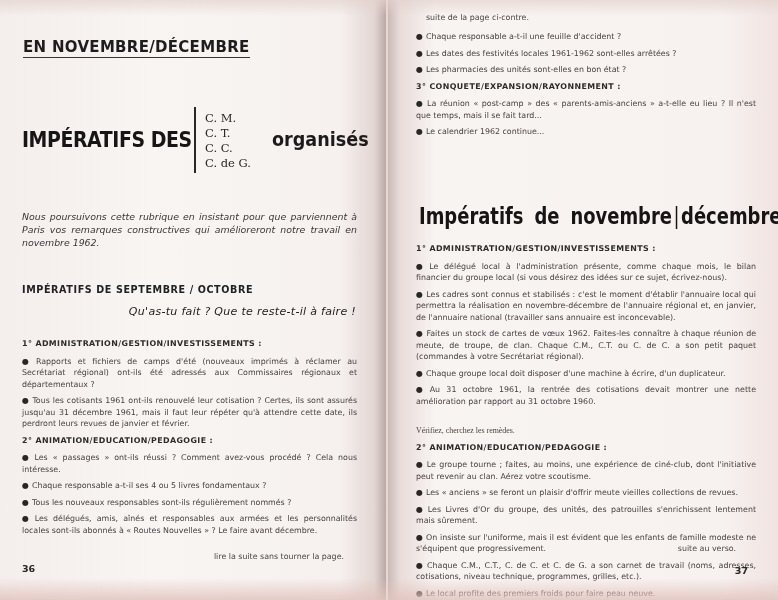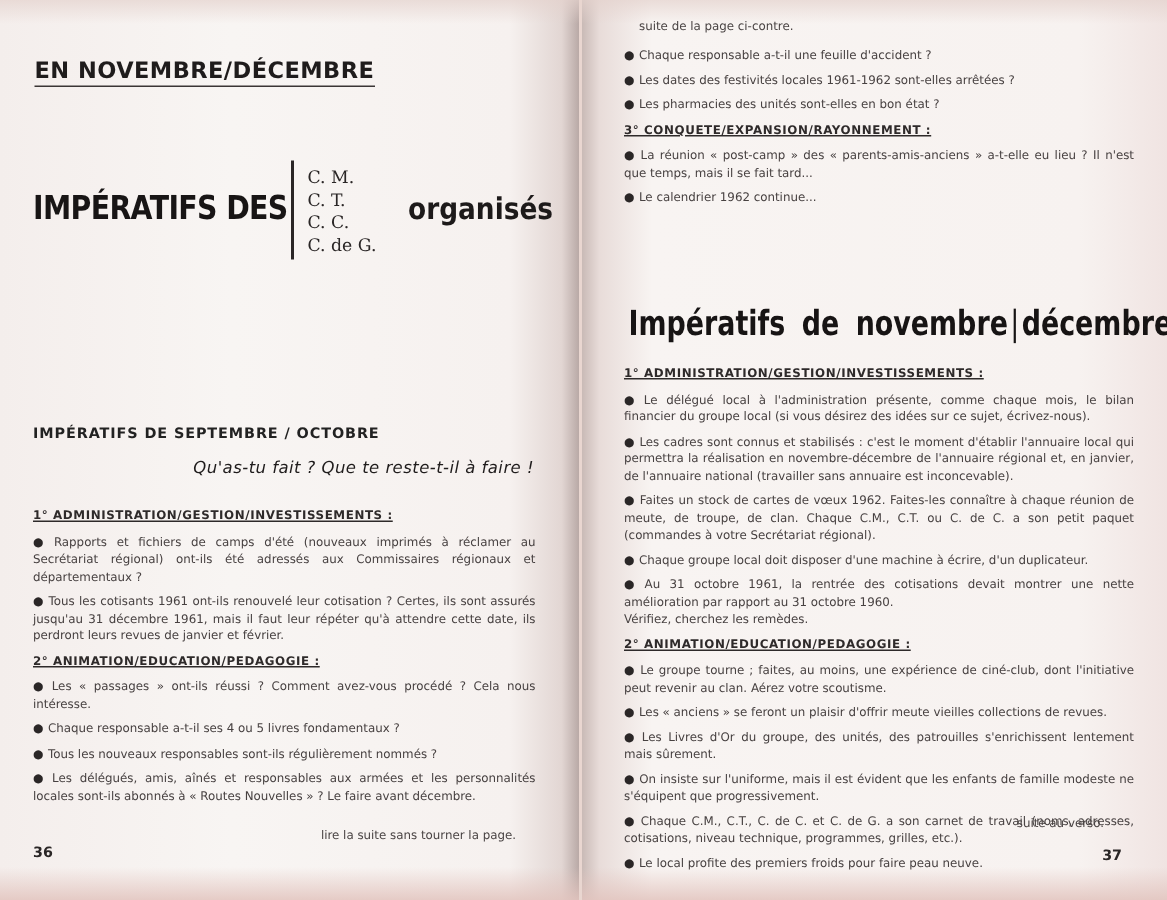--- a/index.html
+++ b/index.html
@@ -70,25 +70,24 @@
     position: absolute; right: 30px; top: 305px;
     font-weight: normal; font-style: italic; font-size: 11px; letter-spacing: 0.3px; color: #1f1c1c;
   }
   .col {
     position: absolute; font-size: 7.9px; line-height: 11.5px; color: #474141;
     text-align: justify;
   }
   .col .sec {
     font-weight: bold; font-size: 7.9px; letter-spacing: 0.4px; color: #2e2a2a;
     margin: 0 0 6px 0;
-    text-decoration: underline;
   }
   .col .item { margin: 0 0 5px 0; }
   .col .item .bullet { color: #2a2626; font-size: 8px; margin-right: 3px; }
-  .col .plain { margin: 0 0 5px 0; }
+  .col .plain { margin: 18px 0 5px 0; font-family: Liberation Serif, serif; }
   .turn-note {
     position: absolute; right: 42px; top: 552px;
     font-size: 7.9px; color: #4a4444;
   }
   .page-num {
     position: absolute; font-weight: bold; font-size: 9.5px; color: #2a2626;
   }
 
   
   .cont-note {
@@ -120,20 +119,21 @@
       <div class="title-bar"></div>
       <div class="title-codes">
         <div>C. M.</div>
         <div>C. T.</div>
         <div>C. C.</div>
         <div>C. de G.</div>
       </div>
       <div class="title-end">organisés</div>
     </div>
 
+    <div class="intro">Nous poursuivons cette rubrique en insistant pour que parviennent à Paris vos remarques constructives qui amélioreront notre travail en novembre 1962.</div>
 
     <div class="subhead">IMPÉRATIFS  DE  SEPTEMBRE / OCTOBRE</div>
     <div class="motto">Qu'as-tu fait ? Que te reste-t-il à faire !</div>
 
     <div class="col" style="left:22px; top:338px; width:335px;">
       <div class="sec">1° ADMINISTRATION/GESTION/INVESTISSEMENTS :</div>
       <div class="item"><span class="bullet">●</span><span>Rapports et fichiers de camps d'été (nouveaux imprimés à réclamer au Secrétariat régional) ont-ils été adressés aux Commissaires régionaux et départementaux ?</span></div>
       <div class="item"><span class="bullet">●</span><span>Tous les cotisants 1961 ont-ils renouvelé leur cotisation ? Certes, ils sont assurés jusqu'au 31 décembre 1961, mais il faut leur répéter qu'à attendre cette date, ils perdront leurs revues de janvier et février.</span></div>
       <div class="sec" style="margin-top:4px;">2° ANIMATION/EDUCATION/PEDAGOGIE :</div>
       <div class="item"><span class="bullet">●</span><span>Les « passages » ont-ils réussi ? Comment avez-vous procédé ? Cela nous intéresse.</span></div>

